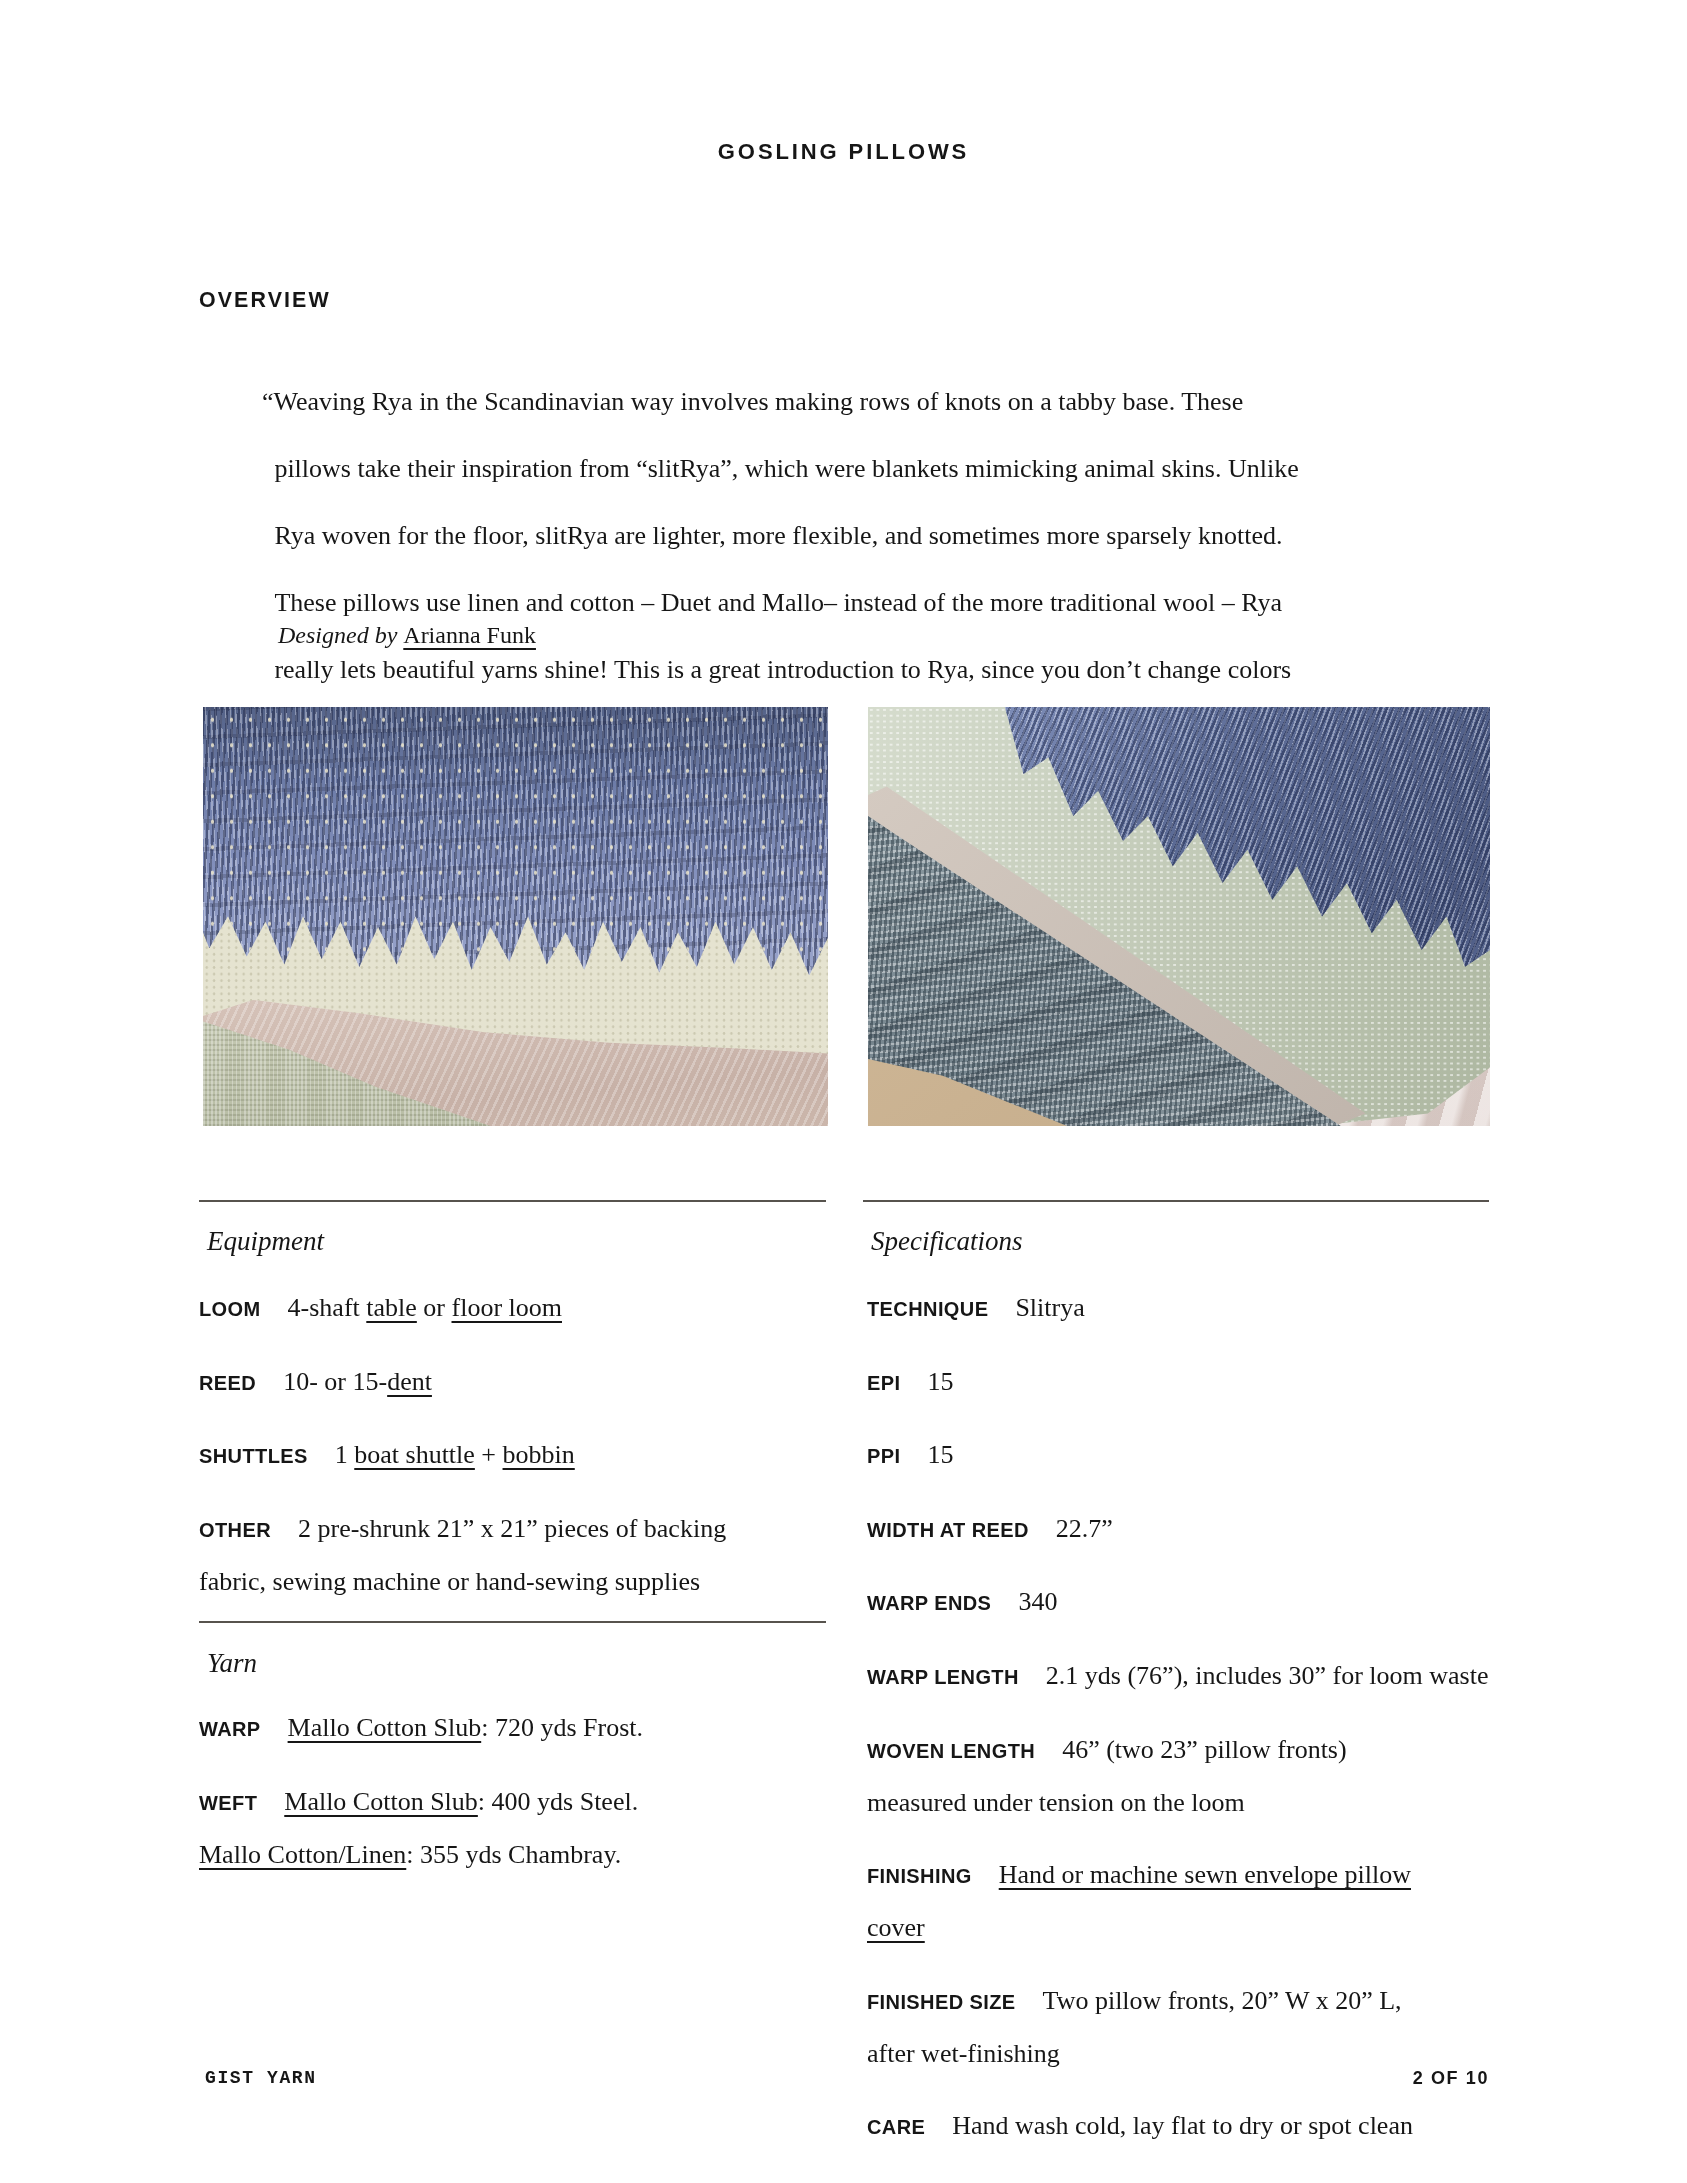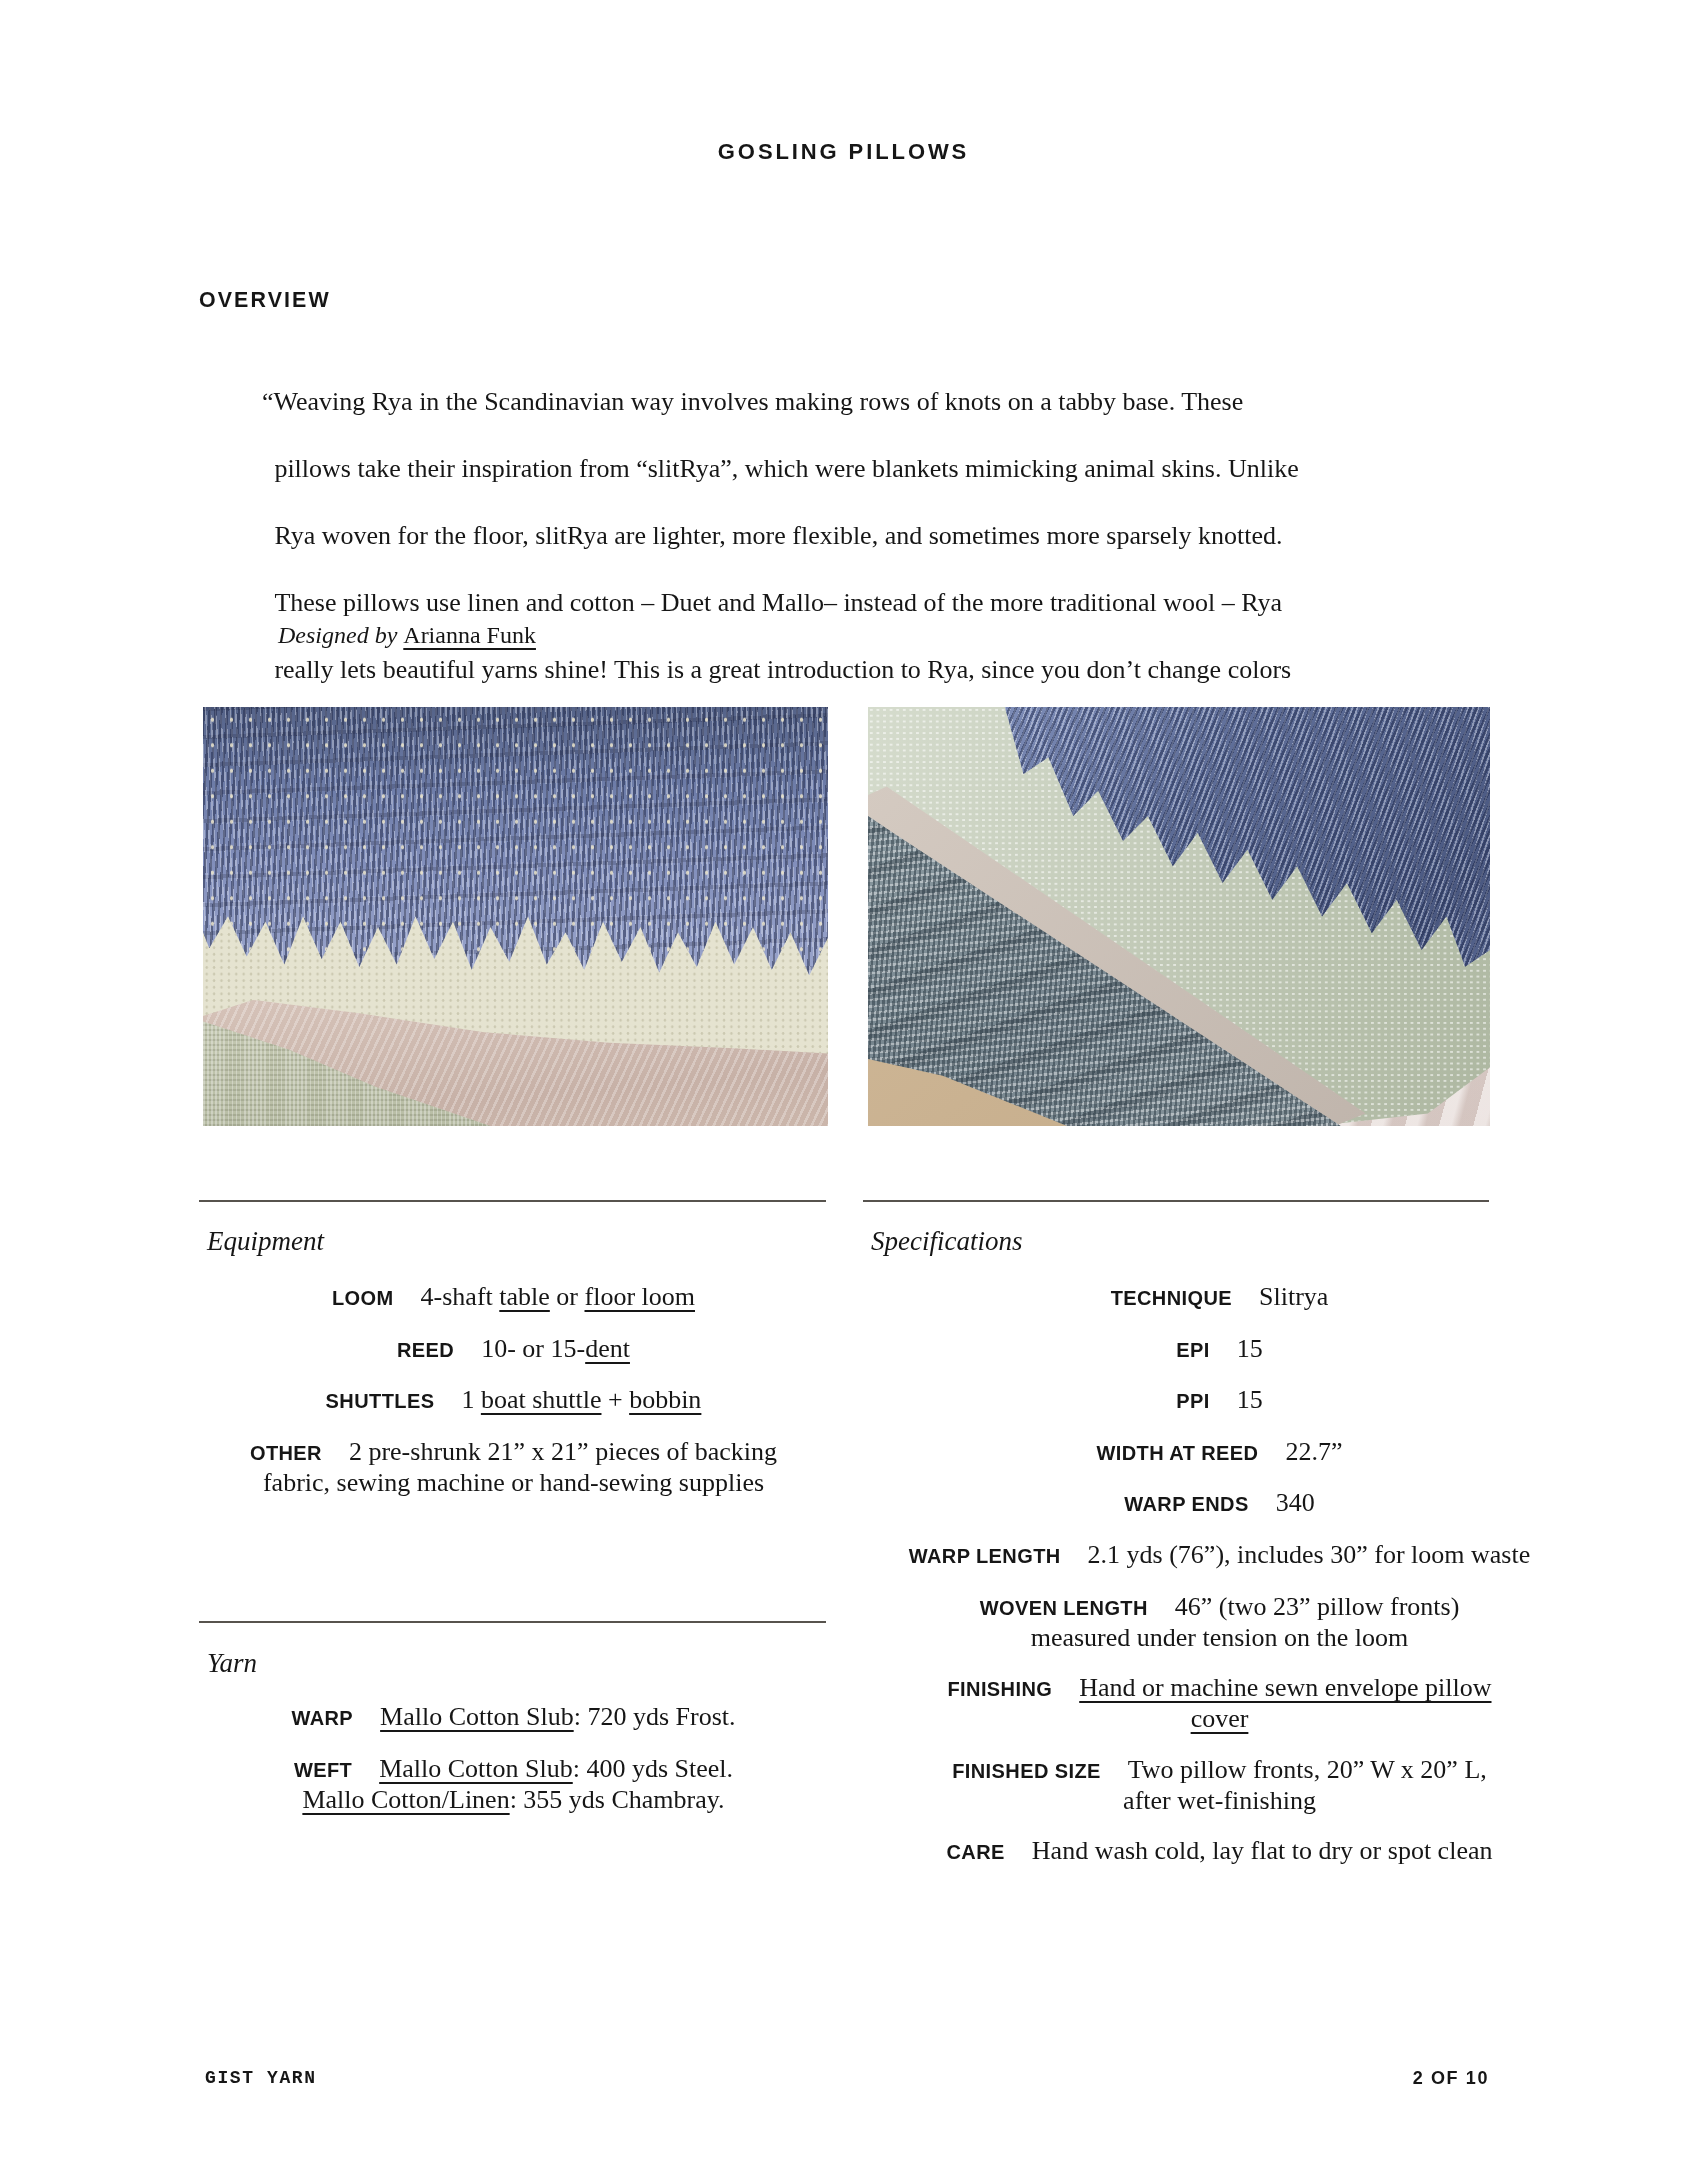--- a/index.html
+++ b/index.html
@@ -85,22 +85,22 @@
   .rule-eq{left:199px;top:1200px;width:627px;}
   .rule-spec{left:863px;top:1200px;width:626px;}
   .rule-yarn{left:199px;top:1621px;width:627px;}
   .sec{position:absolute;margin:8px;font-weight:400;font-style:italic;font-size:27px;}
   .eq-h{left:199px;top:1218px;}
   .spec-h{left:863px;top:1218px;}
   .yarn-h{left:199px;top:1640px;}
   .rows{position:absolute;width:629px;}
   .eq-rows{left:199px;top:1282px;}
   .yarn-rows{left:199px;top:1702px;}
-  .spec-rows{left:900px;top:1282px;width:639px;}
-  .spec-row{margin:0 0 20.6px;font-size:26px;line-height:30px;text-align:center;}
+  .spec-rows{left:867px;top:1282px;width:639px;}
+  .spec-row{margin:0 0 20.6px;font-size:26px;line-height:52px;}
   .spec-label{
     font-family:"Liberation Sans",sans-serif;font-weight:700;font-size:20px;
     letter-spacing:0.4px;padding-right:27px;white-space:nowrap;
   }
   .f-left,.f-right{
     position:absolute;top:2068px;font-family:"Liberation Sans",sans-serif;
     font-weight:700;font-size:18px;letter-spacing:1.6px;
   }
   .f-left{left:205px;font-family:Liberation Mono, monospace;}
   .f-right{right:198px;}

